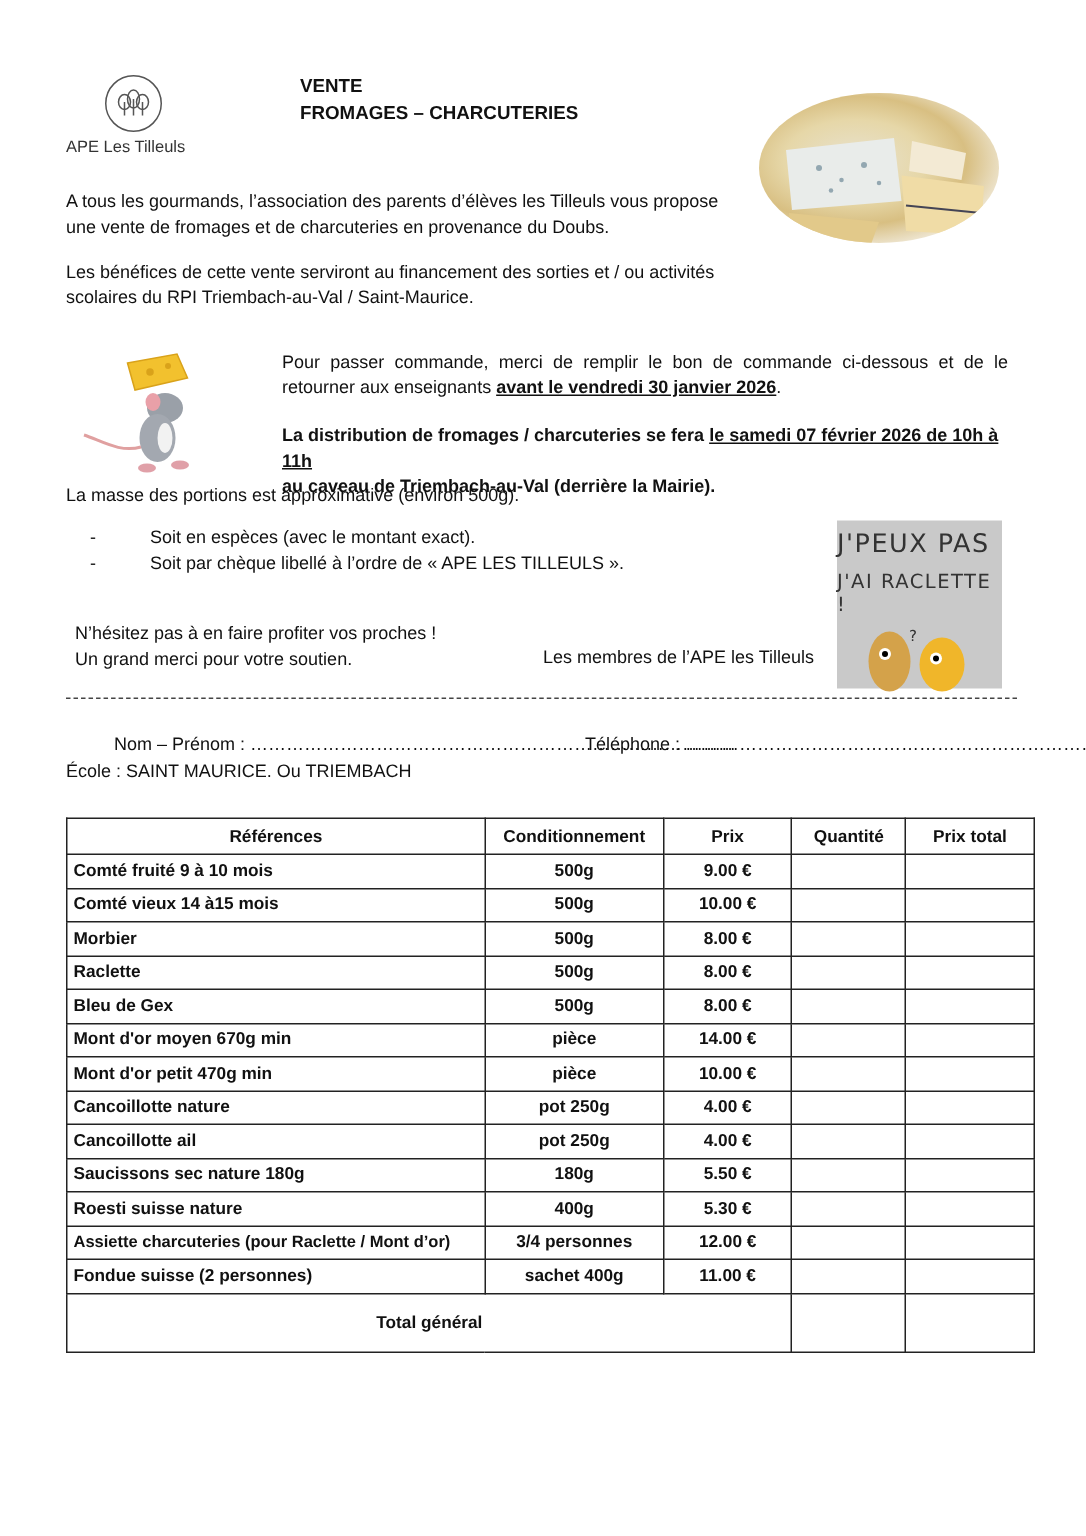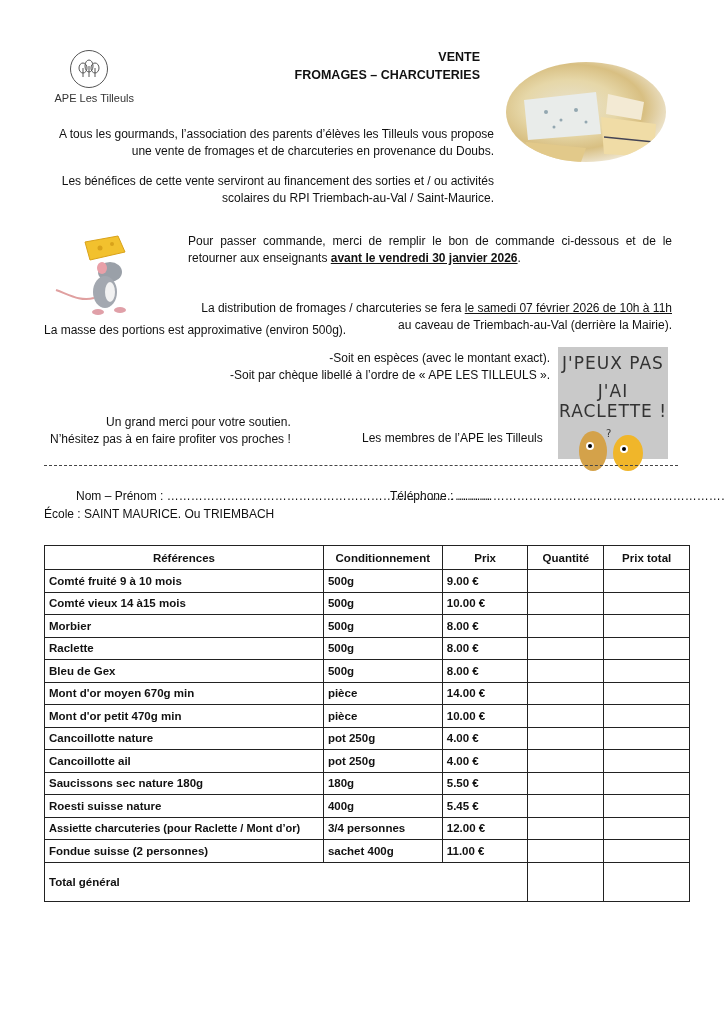--- a/index.html
+++ b/index.html
@@ -1,52 +1,52 @@
 <!DOCTYPE html>
 <html><head>
 <meta charset="utf-8">
 <style>
   html, body { margin: 0; padding: 0; background: #fff; }
   body { width: 724px; height: 1024px; position: relative; overflow: hidden;
          font-family: "Liberation Sans", sans-serif; color: #111; font-size: 12px; }
-  .abs { position: absolute; text-align: right; }
+  .abs { position: absolute; }
   .logo { left: 44px; top: 50px; width: 90px; }
   .logo-circle { width: 36px; height: 36px; border: 1.5px solid #555; border-radius: 50%;
                  margin: 0 auto 4px auto; display: flex; align-items: center; justify-content: center; }
   .logo-text { font-size: 11px; color: #333; white-space: nowrap; }
   .title { left: 200px; top: 48px; width: 280px; font-weight: bold; font-size: 12.5px; line-height: 18px; }
   .cheese-img { left: 506px; top: 62px; width: 160px; height: 100px; border-radius: 50%;
                 background: radial-gradient(ellipse at 40% 45%, #e8e2cf 0%, #e6d7a8 35%, #d8bf82 55%, #f4f0e6 80%, #fff 100%); overflow: hidden; }
   .para { left: 44px; width: 450px; line-height: 17px; font-size: 12px; }
   .p1 { top: 126px; } .p2 { top: 173px; }
   .mouse-img { left: 50px; top: 232px; width: 100px; height: 90px; }
   .order { left: 188px; top: 233px; width: 484px; line-height: 17px; text-align: justify; }
-  .dist { left: 188px; top: 300px; width: 484px; line-height: 17px; font-weight: normal; }
+  .dist { left: 188px; top: 282px; width: 484px; line-height: 17px; font-weight: bold; }
   .u { text-decoration: underline; }
   .masse { left: 44px; top: 323px; }
   .payment { left: 50px; top: 350px; line-height: 17px; width: 500px; }
   .payment ul { list-style: none; margin: 0; padding: 0; }
   .payment li { padding-left: 10px; }
   .payment li span.dash { display: inline-block; width: 40px; }
   .hesitez { left: 50px; top: 414px; line-height: 17px; }
   .membres { left: 362px; top: 431px; }
   .raclette-img { left: 558px; top: 347px; width: 110px; height: 112px; background: #c9c9c9;
-                  font-family: "DejaVu Sans", sans-serif; color: #333; text-align: center; }
+                  font-family: "DejaVu Sans", sans-serif; color: #333; }
   .raclette-img .l1 { font-size: 17px; margin-top: 6px; letter-spacing: 1px; }
-  .raclette-img .l2 { font-size: 17px; margin-top: 8px; letter-spacing: 1px; }
+  .raclette-img .l2 { font-size: 13px; margin-top: 8px; letter-spacing: 1px; }
   .cutline { left: 44px; top: 465px; width: 634px; border-top: 1px dashed #444; }
   .form-line { left: 44px; top: 489px; white-space: nowrap; margin-left: 32px; }
   .tel { left: 390px; top: 489px; white-space: nowrap; }
   .ecole { left: 44px; top: 507px; white-space: nowrap; }
   table.order-table { position: absolute; left: 44px; top: 545px; width: 646px;
                       border-collapse: collapse; font-family: "Liberation Sans", sans-serif; font-size: 11.5px; padding-left: 24px; }
   .order-table th, .order-table td { border: 1px solid #222; height: 21.5px; padding: 0 4px; }
   .order-table th { font-weight: bold; text-align: center; height: 23px; }
   .order-table td { font-weight: bold; }
-  .order-table td.c { }
+  .order-table td.c { text-align: center; }
   .order-table tr.total td { height: 38px; }
 </style>
 </head>
 <body>
 
 <div class="abs logo">
   <div class="logo-circle">
     <svg width="26" height="20" viewBox="0 0 26 20">
       <g fill="none" stroke="#555" stroke-width="1">
         <ellipse cx="7" cy="9" rx="4" ry="5"></ellipse>
@@ -113,22 +113,22 @@
 <div class="abs masse">La masse des portions est approximative (environ 500g).</div>
 
 <div class="abs payment">
   <ul>
     <li><span class="dash">-</span><span>Soit en espèces (avec le montant exact).</span></li>
     <li><span class="dash">-</span><span>Soit par chèque libellé à l’ordre de « APE LES TILLEULS ».</span></li>
   </ul>
 </div>
 
 <div class="abs hesitez">
+  <div>N’hésitez pas à en faire profiter vos proches !</div>
   <div>Un grand merci pour votre soutien.</div>
-  <div>N’hésitez pas à en faire profiter vos proches !</div>
 </div>
 <div class="abs membres">Les membres de l’APE les Tilleuls</div>
 
 <div class="abs raclette-img">
   <div class="l1">J'PEUX PAS</div>
   <div class="l2">J'AI RACLETTE !</div>
   <svg width="110" height="55" viewBox="0 0 110 55">
     <ellipse cx="35" cy="30" rx="14" ry="20" fill="#d4a24a"></ellipse>
     <circle cx="32" cy="25" r="4" fill="#fff"></circle>
       <circle cx="32" cy="25" r="2" fill="#000"></circle>
@@ -229,21 +229,21 @@
     <tr>
         <td>Saucissons sec nature 180g</td>
         <td class="c">180g</td>
         <td class="c">5.50 €</td>
         <td></td>
         <td></td>
       </tr>
     <tr>
         <td>Roesti suisse nature</td>
         <td class="c">400g</td>
-        <td class="c">5.45 €</td>
+        <td class="c">5.30 €</td>
         <td></td>
         <td></td>
       </tr>
     <tr>
         <td style="font-size:11px;white-space:nowrap">Assiette charcuteries (pour Raclette / Mont d’or)</td>
         <td class="c">3/4 personnes</td>
         <td class="c">12.00 €</td>
         <td></td>
         <td></td>
       </tr>

